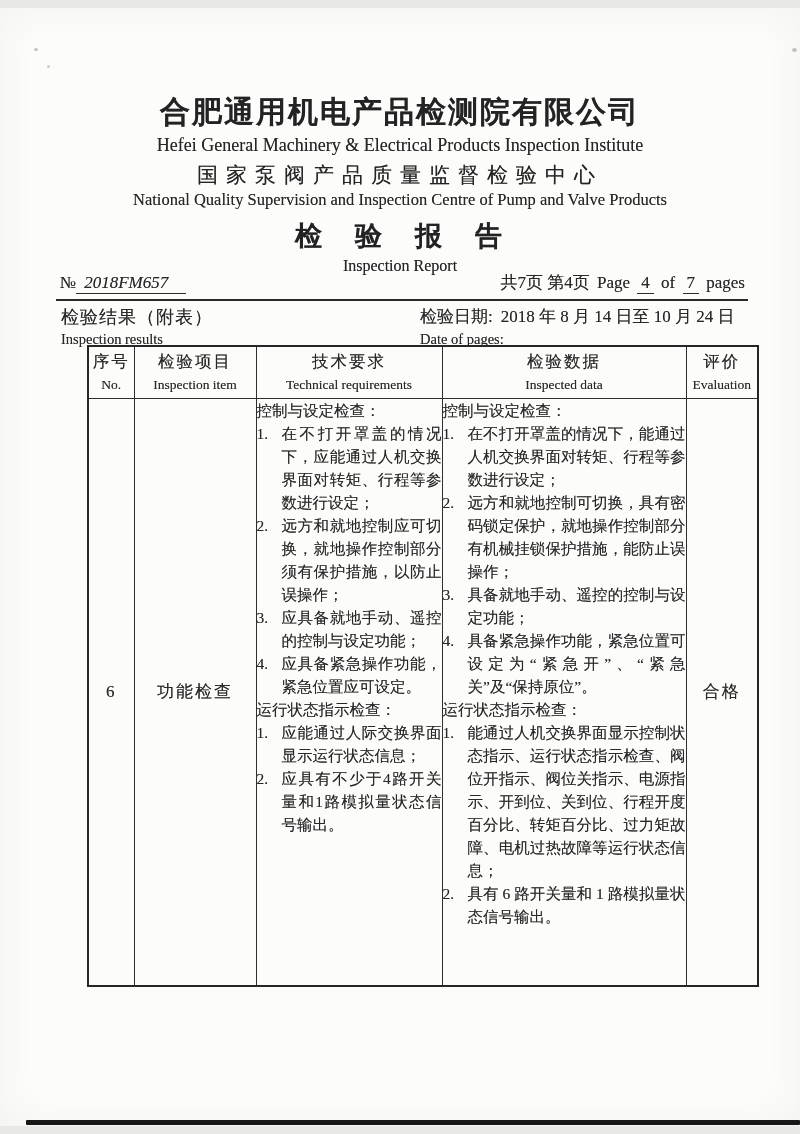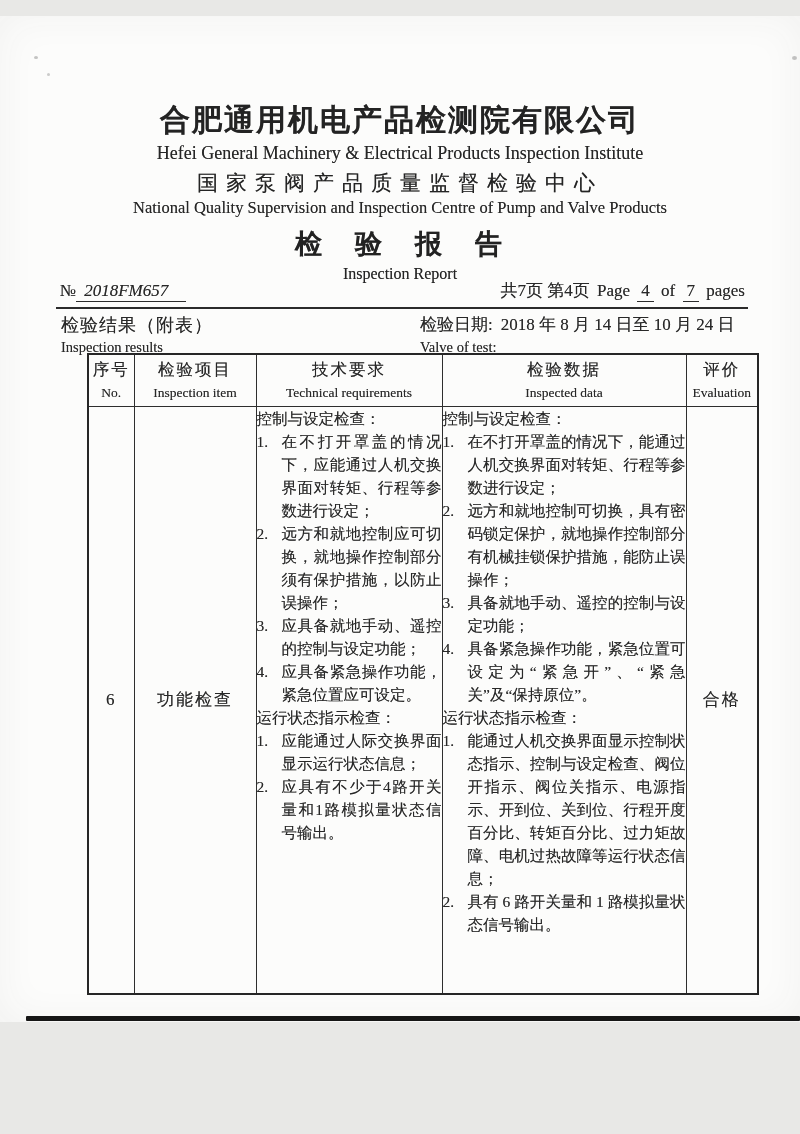--- a/index.html
+++ b/index.html
@@ -1,17 +1,17 @@
 <!DOCTYPE html>
 <html><head>
 <meta charset="utf-8">
 <style>
   html,body{margin:0;padding:0;background:#e8e8e6;}
   .sheet{
-    position:relative;width:800px;height:1006px;margin:16px auto;
+    position:relative;width:800px;height:1118px;margin:8px auto;
     background:#fcfcfb;overflow:hidden;color:#282828;
     font-family:"Liberation Serif","DejaVu Serif",serif;
     box-shadow:inset 0 0 40px rgba(60,60,55,0.05);
   }
   .soft{text-shadow:0 0 .5px rgba(50,50,50,.55);}
   
   .header-block{position:absolute;top:84px;left:0;right:0;text-align:center;}
   .company-cn{font-size:30px;font-weight:600;letter-spacing:2px;color:#232323;line-height:40px;}
   .company-en{font-size:18px;line-height:24px;margin-top:1px;color:#262626;}
   .centre-cn{font-size:21px;letter-spacing:8px;line-height:28px;margin-top:4px;color:#242424;}
@@ -91,21 +91,21 @@
 
   <div class="results-block">
     <div class="results-cn">检验结果（附表）</div>
     <div class="results-en">Inspection results</div>
   </div>
 
   <div class="date-block">
     <div class="date-cn">
       <span>检验日期:</span><span class="dv">2018 年 8 月 14 日至 10 月 24 日</span>
     </div>
-    <div class="date-en">Valve of test:</div>
+    <div class="date-en">Date of pages:</div>
   </div>
 
   <table class="report">
     <colgroup>
       <col style="width:46px">
         <col style="width:122px">
         <col style="width:186px">
         <col style="width:244px">
         <col style="width:72px">
     </colgroup>
@@ -180,21 +180,21 @@
                 <span class="num">3.</span>
                 <span class="txt">具备就地手动、遥控的控制与设定功能；</span>
               </div>
               <div class="li">
                 <span class="num">4.</span>
                 <span class="txt">具备紧急操作功能，紧急位置可设定为“紧急开”、“紧急关”及“保持原位”。</span>
               </div>
               <div class="sec-head">运行状态指示检查：</div>
               <div class="li">
                 <span class="num">1.</span>
-                <span class="txt">能通过人机交换界面显示控制状态指示、控制与设定检查、阀位开指示、阀位关指示、电源指示、开到位、关到位、行程开度百分比、转矩百分比、过力矩故障、电机过热故障等运行状态信息；</span>
+                <span class="txt">能通过人机交换界面显示控制状态指示、运行状态指示检查、阀位开指示、阀位关指示、电源指示、开到位、关到位、行程开度百分比、转矩百分比、过力矩故障、电机过热故障等运行状态信息；</span>
               </div>
               <div class="li">
                 <span class="num">2.</span>
                 <span class="txt">具有 6 路开关量和 1 路模拟量状态信号输出。</span>
               </div>
             </div>
       </td>
       <td class="c-eval">合格</td>
     </tr>
   </tbody>

